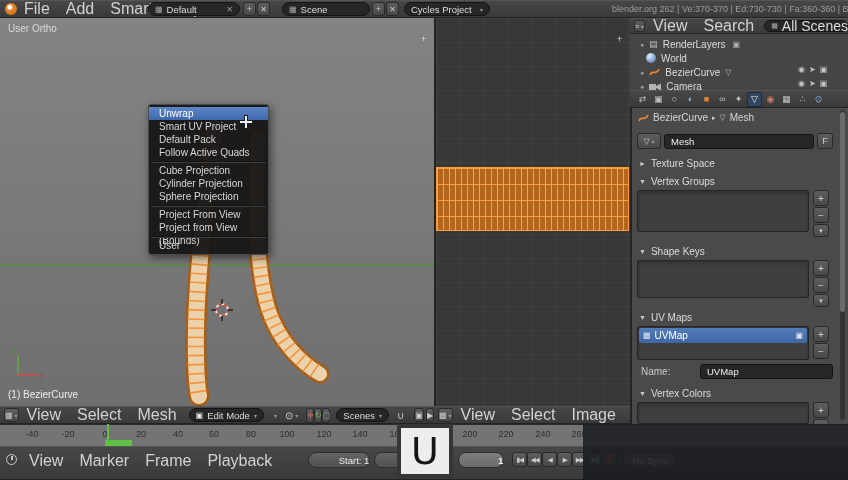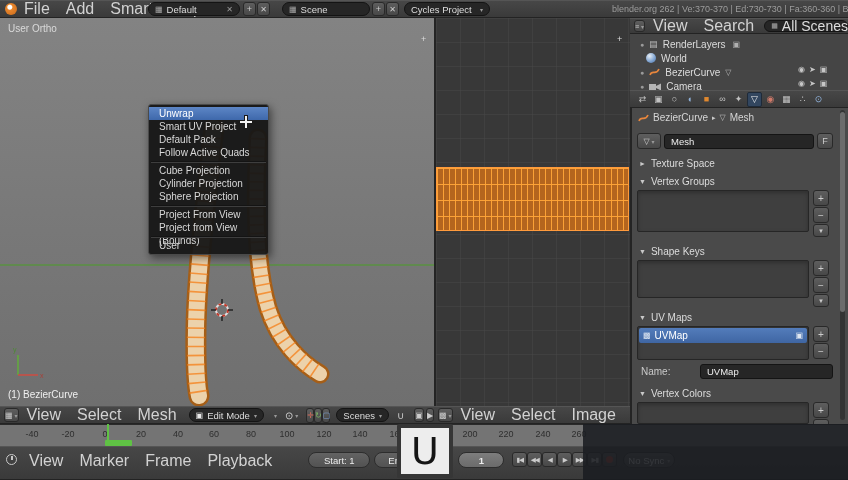--- a/index.html
+++ b/index.html
@@ -5,21 +5,21 @@
   body{margin:0;background:#111}
   #stage{position:relative;width:848px;height:480px;background:#2a2a2a;overflow:hidden;
          font-family:"Liberation Sans",sans-serif;color:#ccc;-webkit-font-smoothing:antialiased}
   .abs{position:absolute}
   .flex{display:flex;align-items:center}
   .hdr{background:linear-gradient(#474747,#3a3a3a);border-top:1px solid #555;border-bottom:1px solid #232323;box-sizing:border-box}
   .m{padding:0 8px;font-size:16px;color:#d2d2d2;white-space:nowrap;line-height:18px}
   .dd{background:#262626;border:1px solid #141414;border-radius:8px;height:14px;display:flex;align-items:center;gap:4px;padding:0 6px;font-size:9.5px;color:#ddd;box-sizing:border-box;white-space:nowrap}
   .arrow{font-size:6px;color:#9a9a9a}
   .ibtn{background:linear-gradient(#5e5e5e,#484848);border:1px solid #292929;border-radius:3px;display:flex;align-items:center;justify-content:center;color:#ccc;box-sizing:border-box}
-  .numf{background:linear-gradient(#636363,#525252);border:1px solid #2d2d2d;border-radius:8px;color:#ececec;font-size:9.5px;display:flex;align-items:center;justify-content:center;box-sizing:border-box;white-space:nowrap}
+  .numf{background:linear-gradient(#636363,#525252);border:1px solid #2d2d2d;border-radius:8px;color:#ececec;font-size:9.5px;display:flex;align-items:center;justify-content:flex-end;box-sizing:border-box;white-space:nowrap}
   .mi{font-size:10px;color:#d8d8d8;padding:0 10px;height:13px;line-height:13px}
   .mi.sel{background:linear-gradient(#5d86c6,#3e68ab);color:#fff}
   .msep{height:5px;position:relative}
   .msep:after{content:"";position:absolute;left:2px;right:2px;top:2px;border-top:1px solid #141414;border-bottom:1px solid #3e3e3e}
   .ph{font-size:10px;color:#dcdcdc;display:flex;align-items:center;gap:5px;white-space:nowrap}
   .tri{font-size:7px;color:#c9c9c9}
   .lbox{background:#3f3f3f;border:1px solid #262626;border-radius:2px;box-shadow:inset 0 2px 4px rgba(0,0,0,.25);box-sizing:border-box}
   .sq{width:16px;height:16px;font-size:10px}
   .tab{width:15px;height:15px;display:flex;align-items:center;justify-content:center;font-size:9px;color:#c2c2c2;box-sizing:border-box}
   .tab.sel{background:#32465f;border:1px solid #1f2a38;border-radius:2px;color:#eee}

